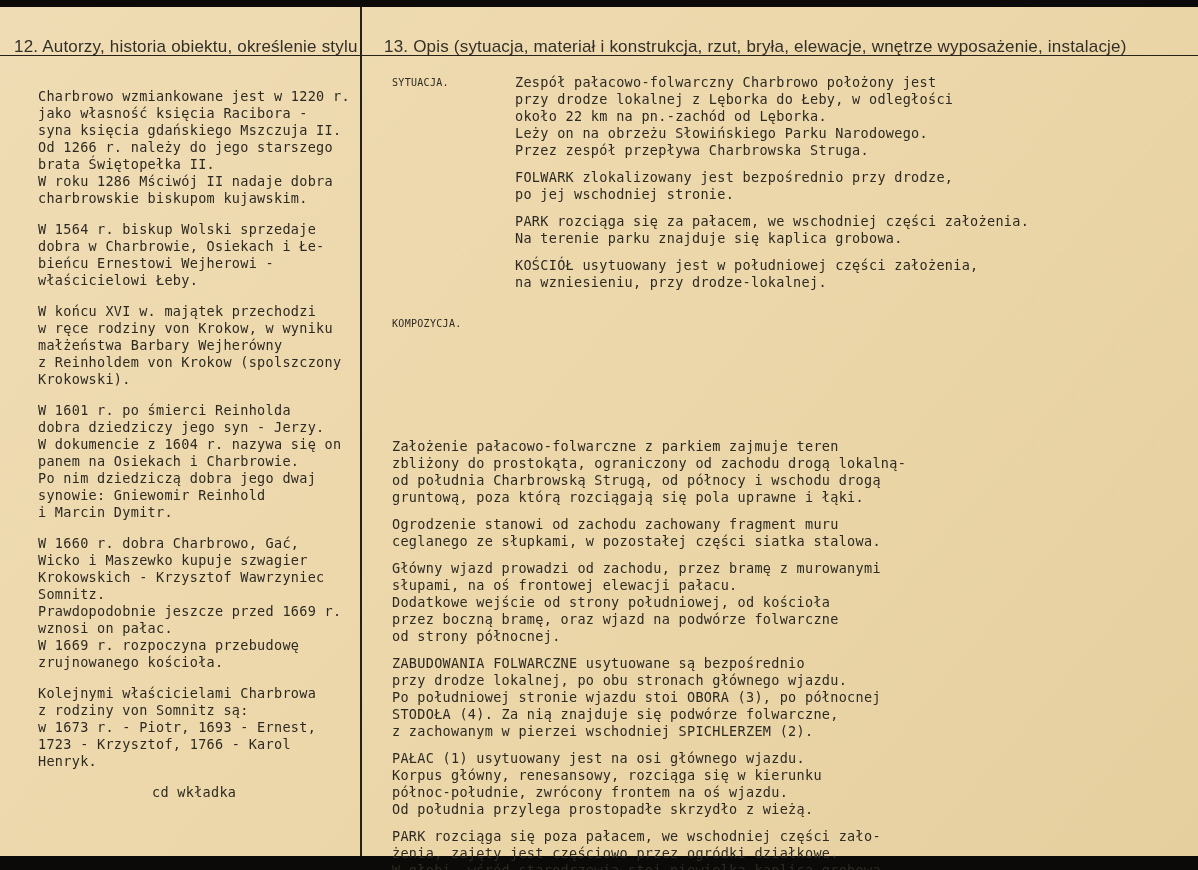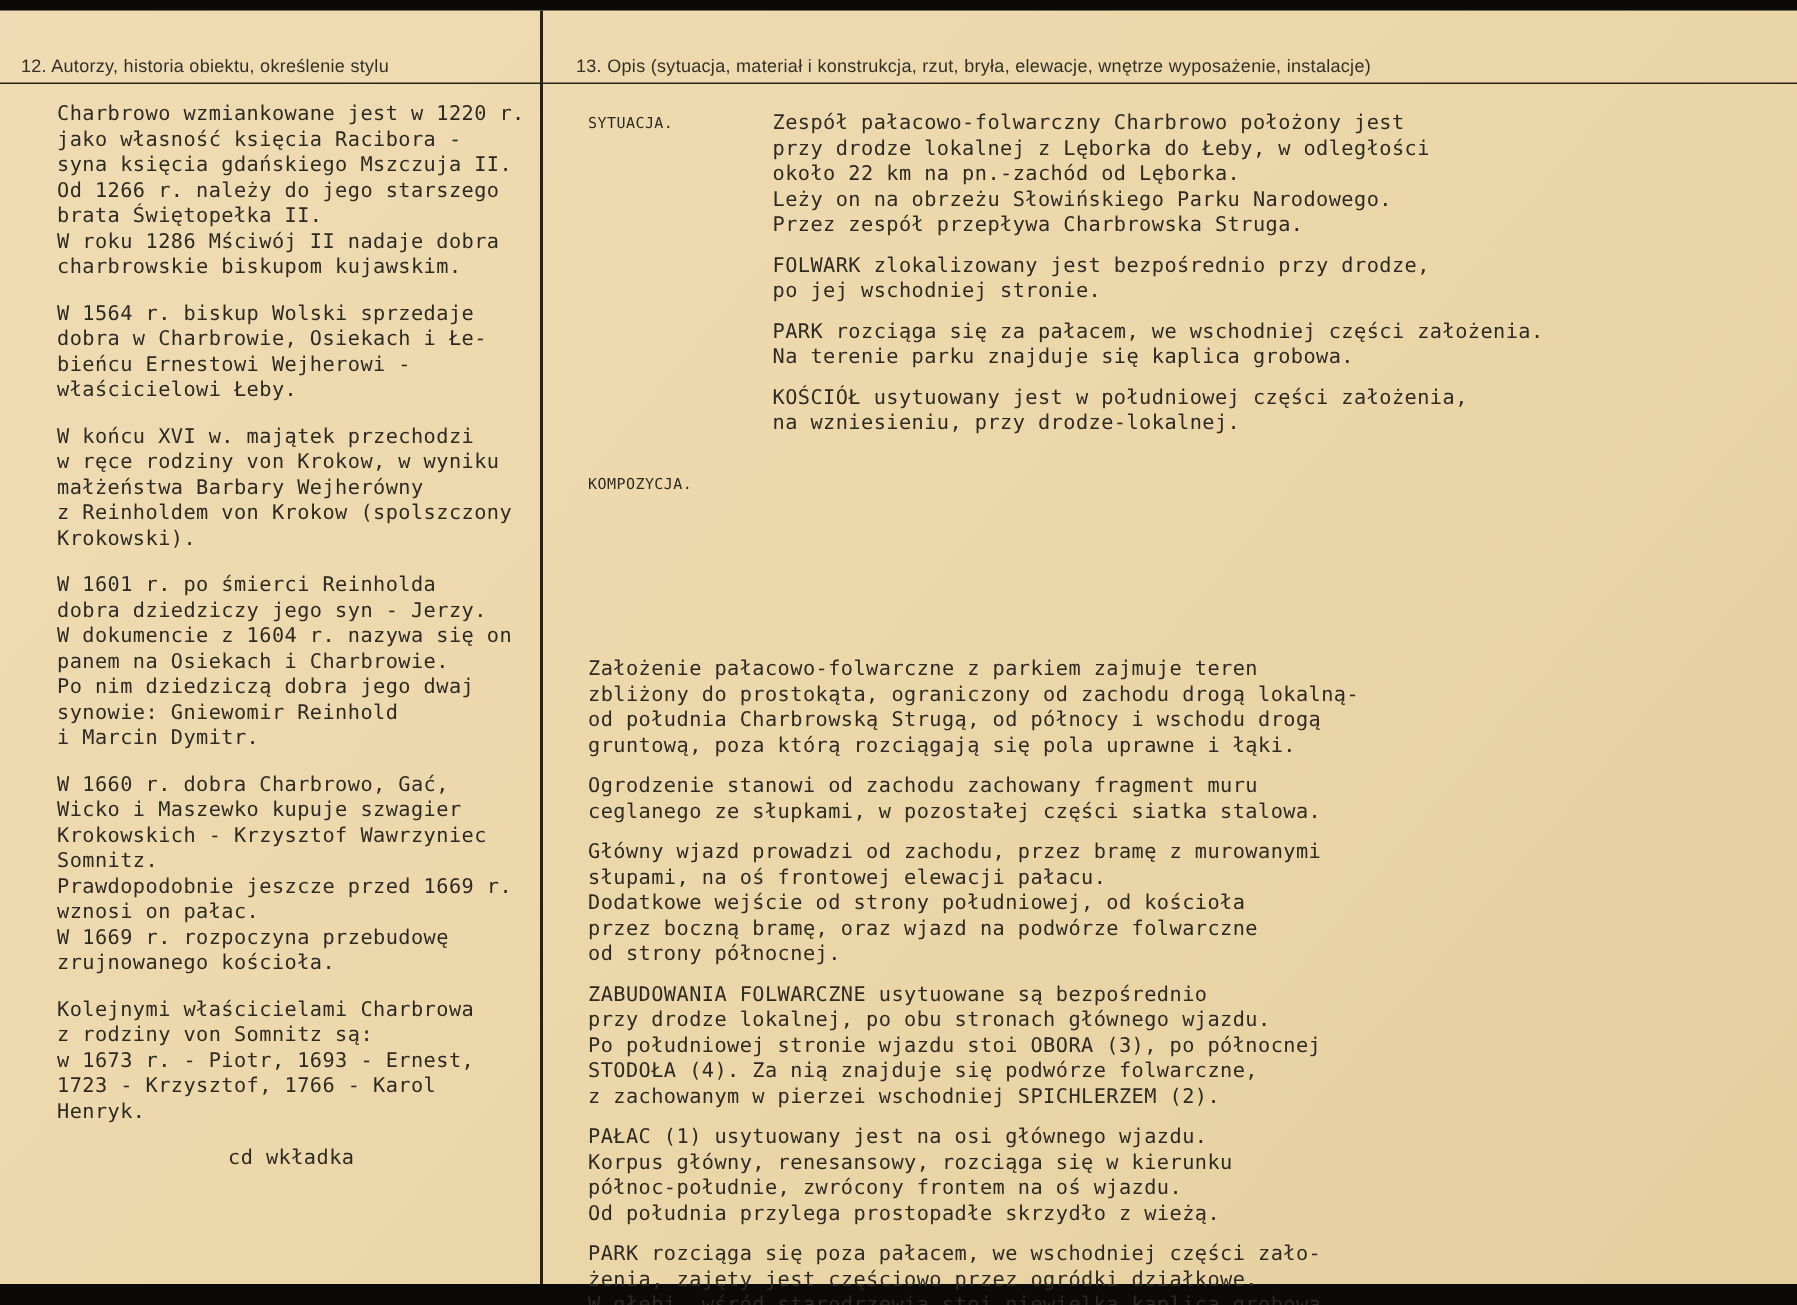--- a/index.html
+++ b/index.html
@@ -13,33 +13,33 @@
     color: var(--ink, #2d2a23);
   }
   .band-top   { position:absolute; left:0; top:0;     width:100%; height:7px;  background:#0b0a09; }
   .band-bottom{ position:absolute; left:0; top:856px; width:100%; height:14px; background:#0b0a09; }
   .vdivider   { position:absolute; left:360px; top:7px; width:2px; height:849px; background:#262219; }
   .hrule      { position:absolute; left:0; top:55px; width:100%; height:1px; background:#262219; }
 
   .form-label {
     position:absolute; top:37px;
     font-family:"Liberation Sans",sans-serif;
-    font-size:12px; color:#343027; letter-spacing:0.2px;
+    font-size:17px; color:#343027; letter-spacing:0.2px;
     white-space:nowrap;
   }
   .form-label.lbl-left  { left:14px; }
   .form-label.lbl-right { left:384px; }
 
   .para {
     white-space:pre-line;
     font-size:13.5px; line-height:17px; letter-spacing:0.3px;
     color:var(--ink,#2d2a23);
   }
 
-  .col-left { position:absolute; left:38px; top:68px; width:326px; }
+  .col-left { position:absolute; left:38px; top:88px; width:326px; }
   .col-left .para { margin-bottom:14px; }
   .left-footer {
     margin-top:6px; margin-left:114px;
     font-size:13.5px; letter-spacing:0.3px; color:var(--ink,#2d2a23);
   }
 
   .col-right { position:absolute; left:392px; top:74px; width:796px; }
   .section { display:flex; align-items:flex-start; }
   .section + .section { margin-top:14px;flex-direction:column; }
   .sec-label {

